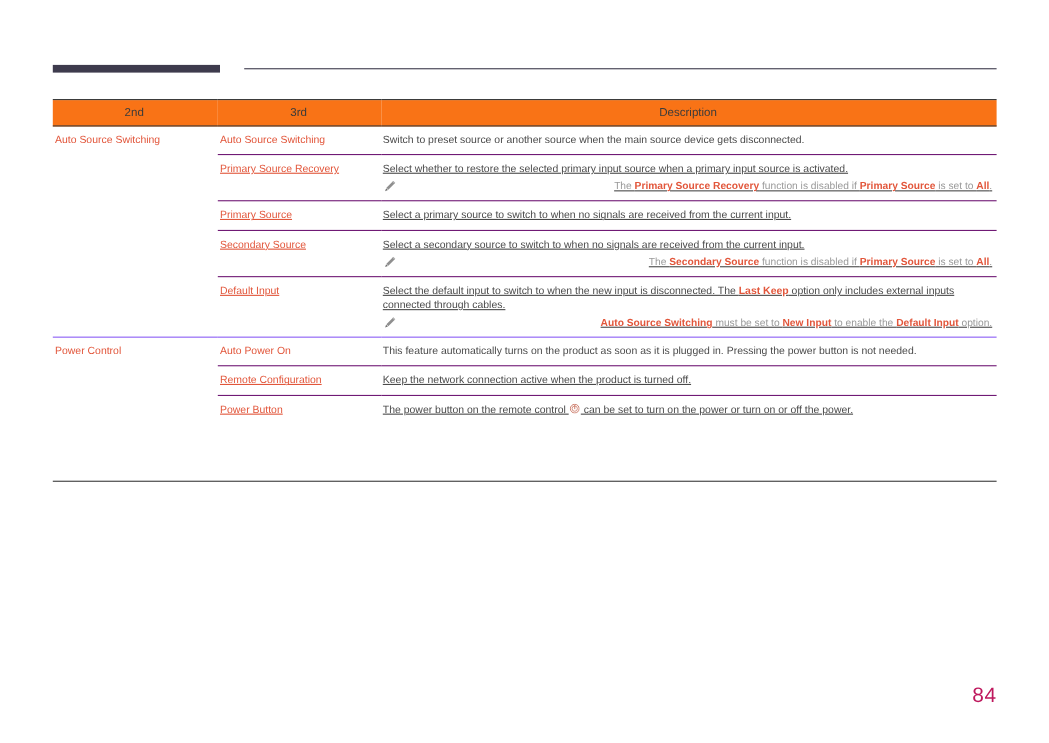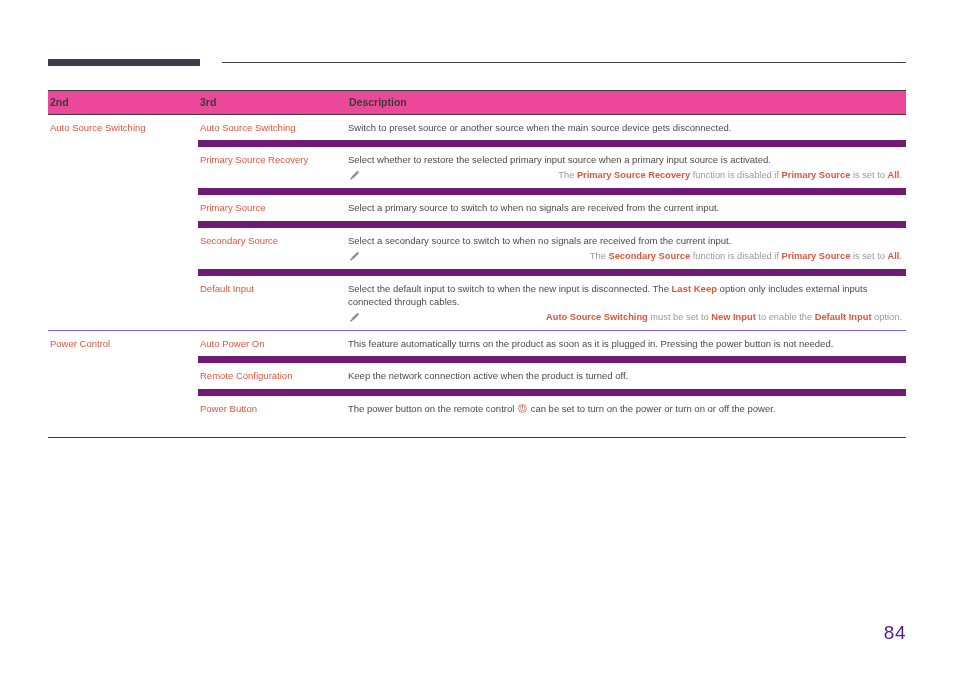--- a/index.html
+++ b/index.html
@@ -48,25 +48,25 @@
     top: 90px;
     width: 858px;
     border-collapse: collapse;
     table-layout: fixed;
   }
   .doc-table col.c-2nd  { width: 150px; }
   .doc-table col.c-3rd  { width: 149px; }
   .doc-table col.c-desc { width: 559px; }
 
   .doc-table thead th {
-    background: #ec4899;
+    background: #f97316;
     font-size: 10.5px;
-    font-weight: 700;
+    font-weight: 400;
     color: #3b3b3b;
-    text-align: left;
+    text-align: center;
     padding: 5px 4px 5px 2px;
     border-top: 1.4px solid #3b3b3b;
     border-bottom: 1.4px solid #3b3b3b;
     line-height: 13px;
   }
 
   .doc-table td {
     font-size: 9.5px;
     line-height: 13.2px;
     vertical-align: top;
@@ -86,21 +86,21 @@
   td.col-desc {
     color: #4a4a4a;
     padding-left: 1px;
     padding-right: 4px;
     margin-top: 33px;
   }
 
   
   tr.sub-row > td.col-2nd  { border-top: 1px solid #ffffff; }
   tr.sub-row > td.col-3rd,
-  tr.sub-row > td.col-desc { border-top: 7px solid #701a75; }
+  tr.sub-row > td.col-desc { border-top: 1px solid #701a75; text-decoration: underline; }
 
   tr.group-row > td { border-top: 1px solid #8b5cf6; }
   tr.first-group-row > td { border-top: none; }
 
   tbody tr.last-row > td { border-bottom: none; }
 
   .table-bottom-rule {
     position: absolute;
     left: 48px;
     width: 858px;
@@ -138,21 +138,21 @@
     vertical-align: -1px;
     margin: 0 1px;
   }
 
   
   .page-number {
     position: absolute;
     right: 48px;
     top: 622px;
     font-size: 19px;
-    color: #4c1d95;
+    color: #be185d;
     letter-spacing: 0.5px;
     font-family: "Liberation Sans", sans-serif;
   }
 </style>
 </head>
 <body>
 
 <div class="top-rules">
   <div class="rule-thick"></div>
   <div class="rule-thin"></div>

